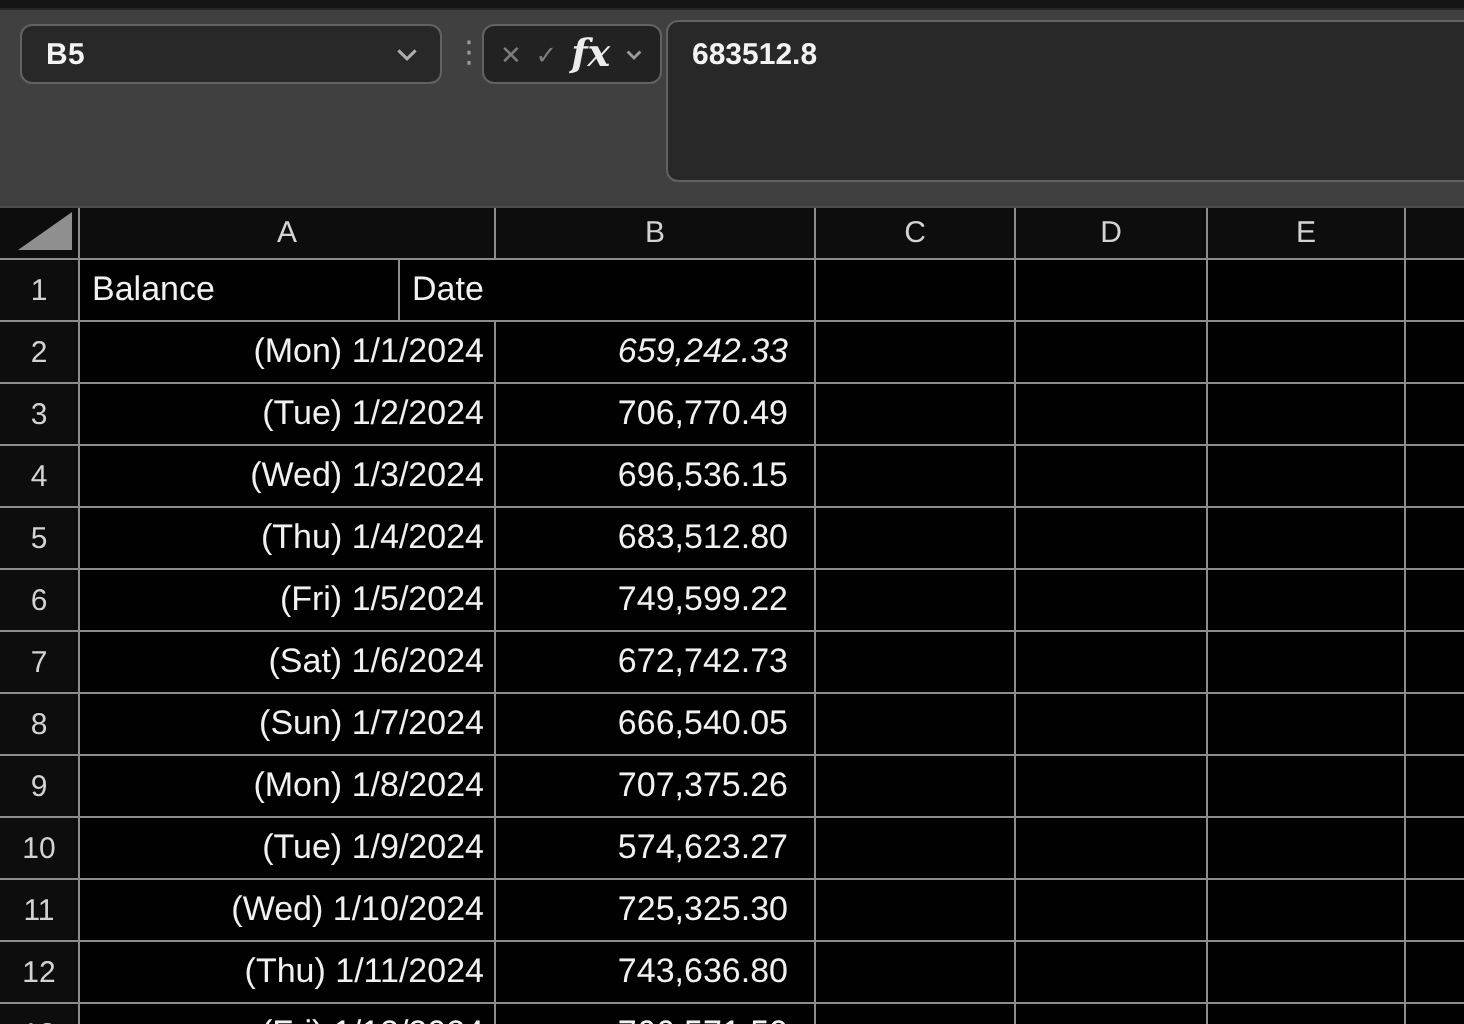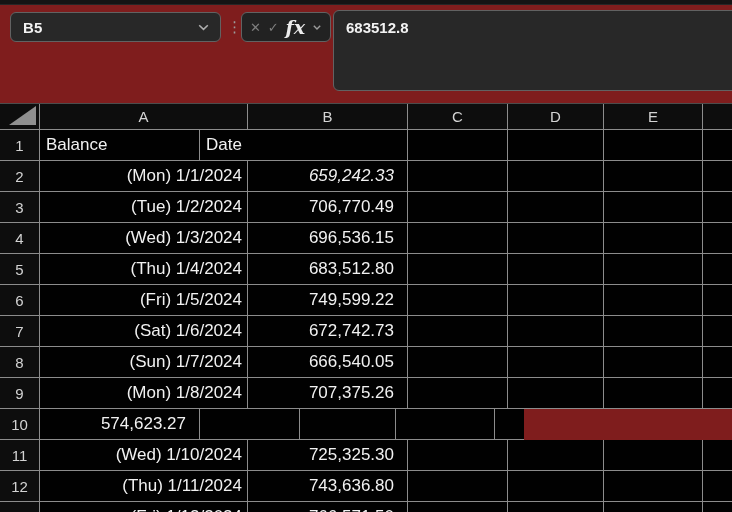--- a/index.html
+++ b/index.html
@@ -1,19 +1,19 @@
 <!DOCTYPE html>
 <html><head>
 <meta charset="utf-8">
 <style>
   * { margin:0; padding:0; box-sizing:border-box; }
   html,body { background:#000; }
   .screen {
     position:relative; width:732px; height:512px; overflow:hidden;
-    background:#7f1d1d; font-family:"Liberation Sans", sans-serif;
+    background:#404040; font-family:"Liberation Sans", sans-serif;
     -webkit-font-smoothing:antialiased;
   }
   .top-edge { position:absolute; left:0; top:0; width:732px; height:5px; background:#141414; border-bottom:1px solid #262626; }
 
   
   .namebox {
     position:absolute; left:10px; top:12px; width:211px; height:30px;
     background:#282828; border:1px solid #626262; border-radius:6px;
     display:flex; align-items:center; padding:0 10px 0 12px;
   }
@@ -180,20 +180,21 @@
         <div class="cell hdr" style="width: 40px;">9</div>
         <div class="cell ar" style="width: 208px;">(Mon) 1/8/2024</div>
         <div class="cell ar colB" style="width: 160px;">707,375.26</div>
         <div class="cell ar" style="width: 100px;"></div>
         <div class="cell ar" style="width: 96px;"></div>
         <div class="cell ar" style="width: 99px;"></div>
         <div class="cell ar" style="width: 29px;"></div>
       </div>
       <div class="row data-row">
         <div class="cell hdr" style="width: 40px;">10</div>
+        <div class="cell ar" style="width: 208px;">(Tue) 1/9/2024</div>
         <div class="cell ar colB" style="width: 160px;">574,623.27</div>
         <div class="cell ar" style="width: 100px;"></div>
         <div class="cell ar" style="width: 96px;"></div>
         <div class="cell ar" style="width: 99px;"></div>
         <div class="cell ar" style="width: 29px;"></div>
       </div>
       <div class="row data-row">
         <div class="cell hdr" style="width: 40px;">11</div>
         <div class="cell ar" style="width: 208px;">(Wed) 1/10/2024</div>
         <div class="cell ar colB" style="width: 160px;">725,325.30</div>

